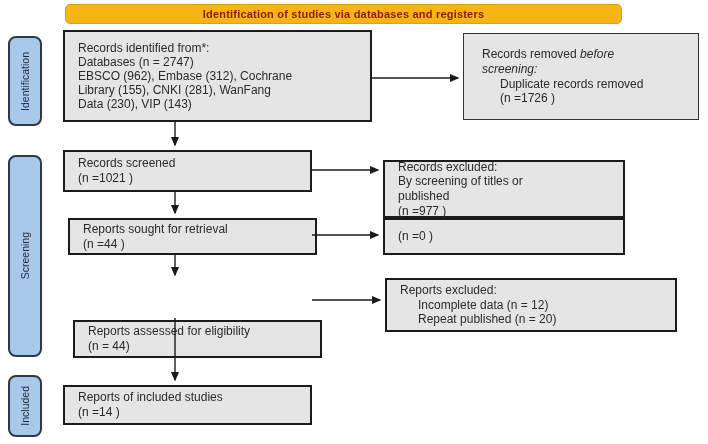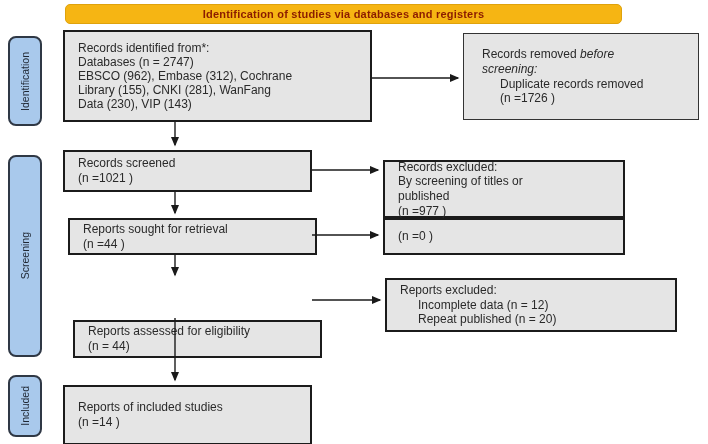--- a/index.html
+++ b/index.html
@@ -70,21 +70,21 @@
   <div class="box" style="left:68px;top:218px;width:249px;height:37px;">
     <div class="line">Reports sought for retrieval</div>
     <div class="line">(n =44 )</div>
   </div>
 
   <div class="box" style="left:73px;top:280px;width:249px;height:38px;margin-top:40px;">
     <div class="line">Reports assessed for eligibility</div>
     <div class="line">(n = 44)</div>
   </div>
 
-  <div class="box" style="left:63px;top:385px;width:249px;height:60px;">
+  <div class="box" style="left:63px;top:385px;width:249px;height:40px;">
     <div class="line">Reports of included studies</div>
     <div class="line">(n =14 )</div>
   </div>
 
   <div class="box thin" style="left:463px;top:33px;width:236px;height:87px;padding-left:18px;">
     <div class="line"><span>Records removed </span><span class="it">before</span></div>
     <div class="line it">screening:</div>
     <div class="line indent">Duplicate records removed</div>
     <div class="line indent">(n =1726 )</div>
   </div>

